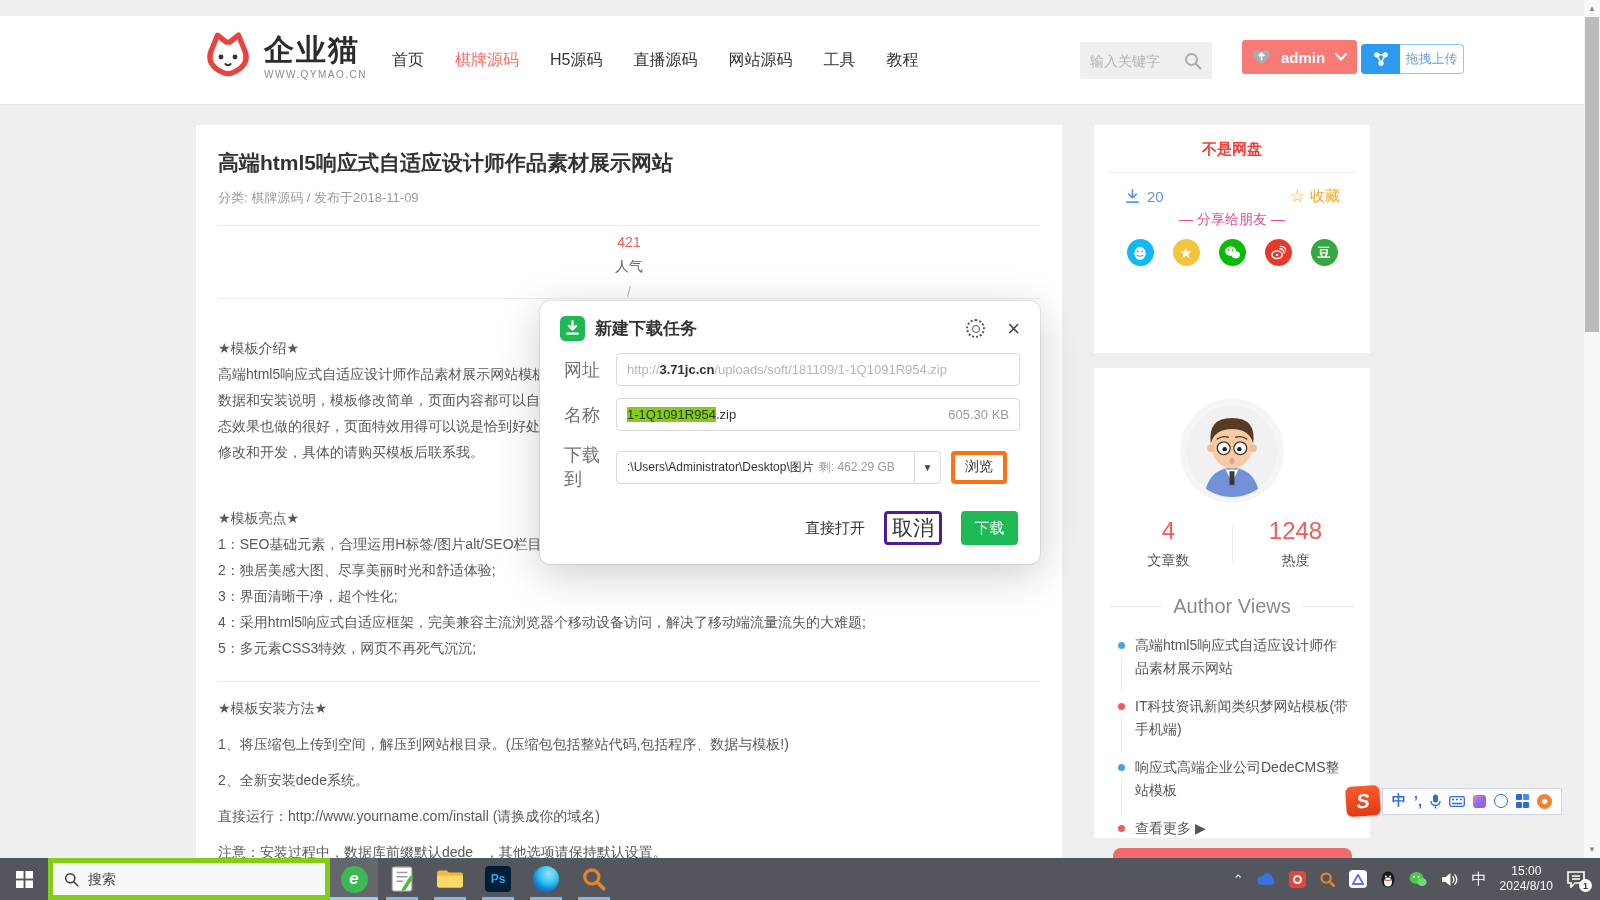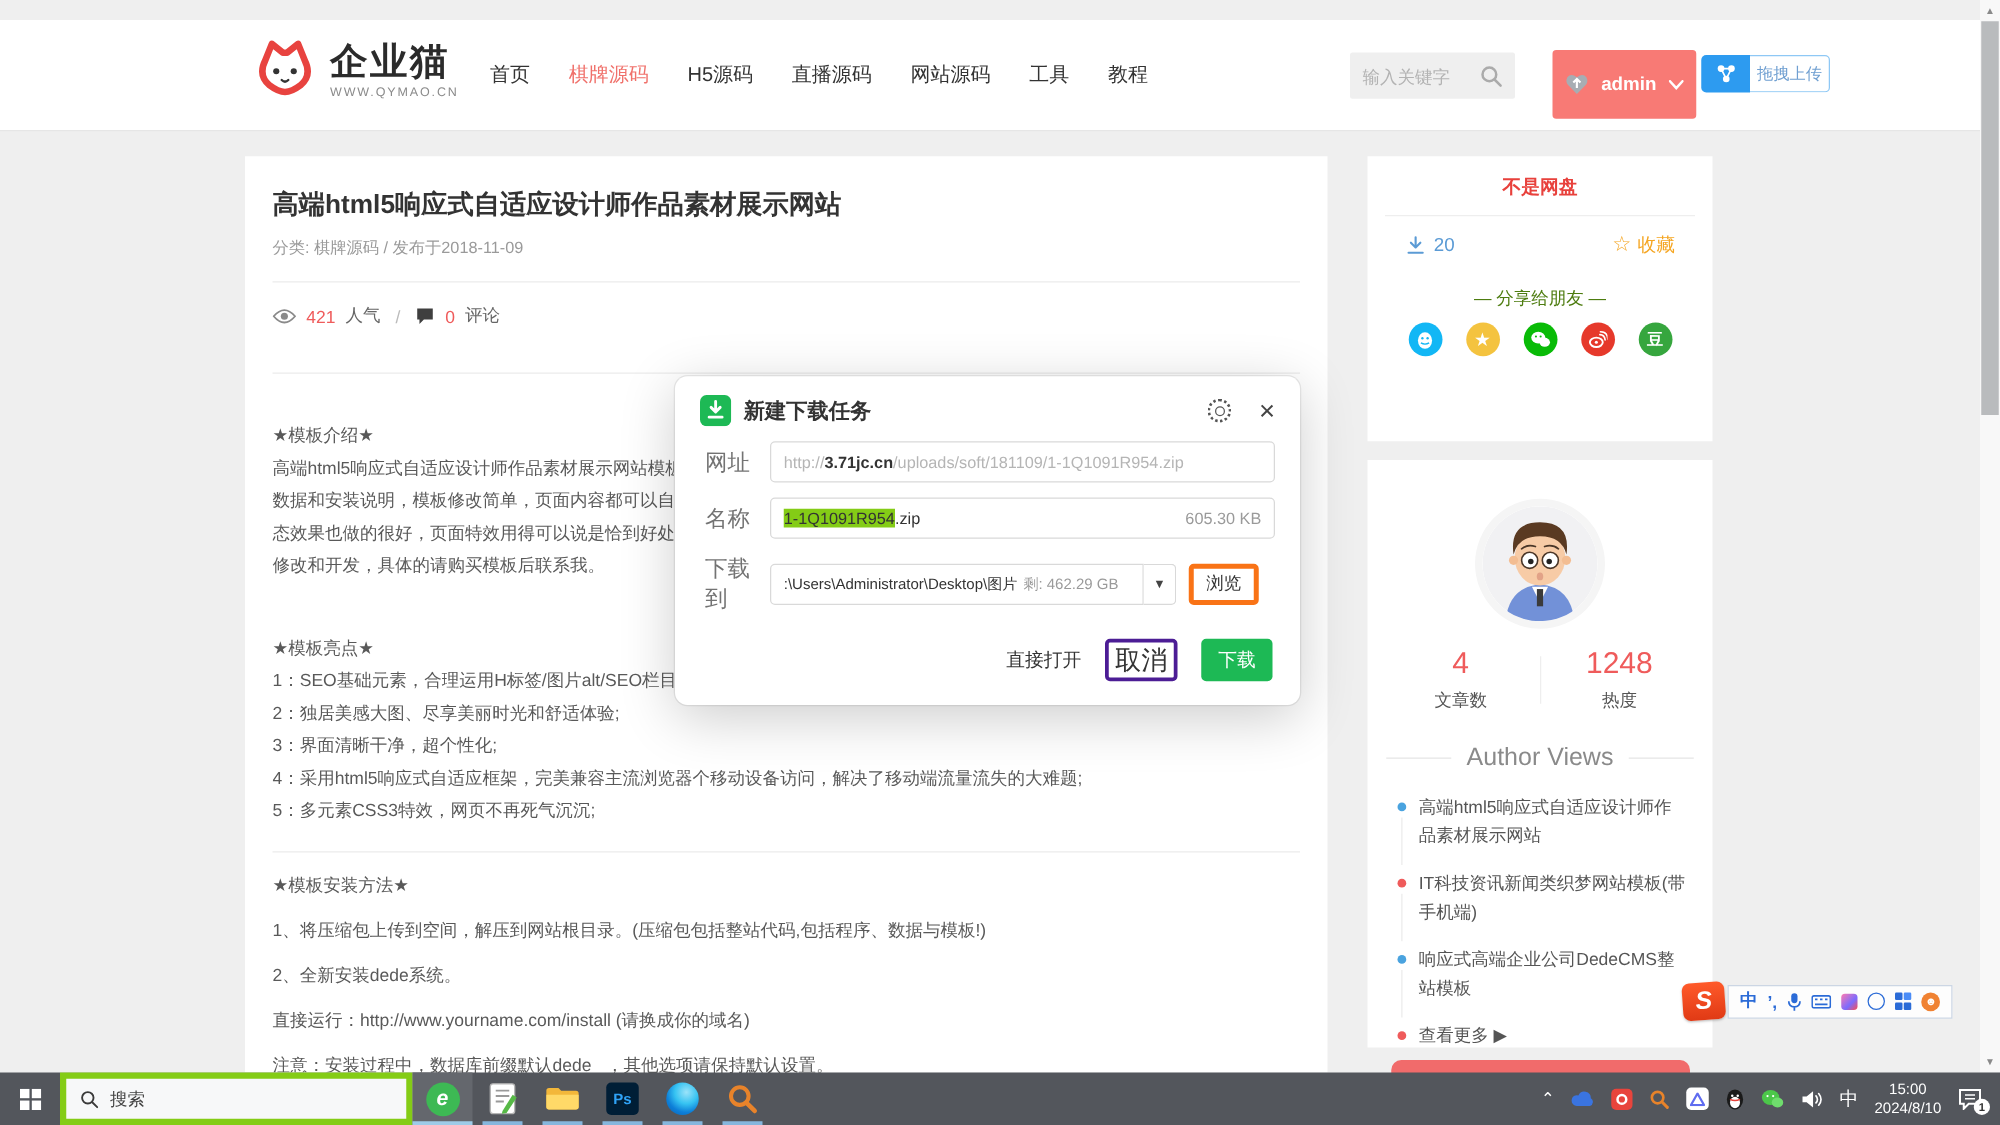--- a/index.html
+++ b/index.html
@@ -18,53 +18,53 @@
   .logo-title { font-size:30px; font-weight:900; color:#2b2b2b; letter-spacing:2px; line-height:32px;}
   .logo-sub { font-size:10px; color:#8a8a8a; letter-spacing:1.5px; margin-top:3px; }
   .main-nav { position:absolute; left:392px; top:0; height:88px; display:flex; align-items:center; gap:31px; }
   .nav-item { font-size:16px; color:#333; text-decoration:none; cursor:pointer; }
   .nav-item.active { color:#f0716b; }
   .hd-search { position:absolute; left:1080px; top:26px; width:132px; height:37px; background:#efefef;
     display:flex; align-items:center; padding:0 10px; border-radius:2px; }
   .hd-search input { flex:1; border:none; background:transparent; outline:none; font-size:14px; color:#555; width:90px;
     font-family:"Liberation Sans","DejaVu Sans",sans-serif;}
   .hd-search input::placeholder { color:#b3b3b3; }
-  .admin-btn { position:absolute; left:1242px; top:24px; width:115px; height:55px; background:#f87a75; border-radius:3px;
+  .admin-btn { position:absolute; left:1242px; top:24px; width:115px; height:34px; background:#f87a75; border-radius:3px;
     display:flex; align-items:center; justify-content:center; gap:10px; cursor:pointer; }
   .admin-btn .admin-label { color:#fff; font-size:15px; font-weight:bold; }
   .upload-btn { position:absolute; left:1361px; top:28px; height:30px; display:flex; cursor:pointer; }
   .upload-ico { width:39px; height:30px; background:#2d9bf0; border-radius:4px 0 0 4px; display:flex; align-items:center; justify-content:center; }
   .upload-label { width:64px; height:30px; border:1px solid #8ec8f5; border-left:none; border-radius:0 4px 4px 0;
     color:#6f9fd1; font-size:13px; display:flex; align-items:center; justify-content:center; background:#fff; }
 
   
   .article-card { position:absolute; left:196px; top:125px; width:866px; height:733px; background:#fff; padding:0 22px; }
   .art-title { padding-top:24px; font-size:21px; font-weight:bold; color:#333; }
   .art-meta { margin-top:12px; font-size:13px; color:#9a9a9a; }
   .divider { border-bottom:1px solid #ececec; margin-top:18px; }
-  .stats-row { height:54px; display:flex; align-items:center; gap:8px; font-size:14px; color:#666; }
+  .stats-row { height:54px; display:flex; align-items:center; gap:8px; font-size:14px; color:#666;flex-direction:column; }
   .stat-num { color:#ef5b5b; }
   .stat-sep { color:#bbb; margin:0 4px; }
   .art-body { margin-top:36px; }
   .tline { height:26px; line-height:26px; font-size:14px; color:#595959; white-space:nowrap; overflow:hidden; }
   .sec-gap { height:40px; }
   .install-sec .tline { height:36px; line-height:36px; }
   .install-divider { border-bottom:1px solid #ececec; margin:20px 0 8px 0; }
 
   
   .sidebar-card1 { position:absolute; left:1094px; top:125px; width:276px; height:228px; background:#fff; }
   .res-btn { margin:22px 18px 0 18px; height:61px; background:#3b3b3b; border-radius:6px; color:#fff;
     font-size:20px; display:flex; align-items:center; justify-content:center; letter-spacing:3px; cursor:pointer; }
   .not-pan { text-align:center; color:#e8413c; font-size:15px; font-weight:bold; margin-top:15px; }
   .card1-div { border-bottom:1px solid #eee; margin:13px 14px 0 14px; }
   .dl-fav-row { display:flex; justify-content:space-between; padding:13px 30px 0 30px; align-items:center; }
   .dl-count { display:flex; align-items:center; gap:6px; color:#5b9bd5; font-size:15px; cursor:pointer; }
   .fav { display:flex; align-items:center; gap:5px; color:#f5a623; font-size:15px; cursor:pointer; }
   .fav .star { font-size:17px; }
-  .share-hint { text-align:center; color:#4d7c0f; font-size:14px; margin-top:24px; }
+  .share-hint { text-align:center; color:#ec4899; font-size:14px; margin-top:4px; }
   .share-row { display:flex; justify-content:center; gap:19px; margin-top:10px; }
   .share-c { width:27px; height:27px; border-radius:50%; display:flex; align-items:center; justify-content:center; cursor:pointer; }
   .share-qq { background:#12b7f5; } .share-qzone { background:#f4c33f; color:#fff; font-size:15px;}
   .share-wechat { background:#09bb07; } .share-weibo { background:#e6392b; }
   .share-douban { background:#36a63e; color:#fff; font-size:13px; font-weight:bold;}
 
   .sidebar-card2 { position:absolute; left:1094px; top:368px; width:276px; height:470px; background:#fff; }
   .avatar { width:92px; height:92px; border-radius:50%; margin:37px auto 0 auto; overflow:hidden;
     box-shadow:0 0 0 6px #f5f5f5; }
   .author-stats { display:flex; justify-content:center; align-items:center; margin-top:20px; gap:28px; }

